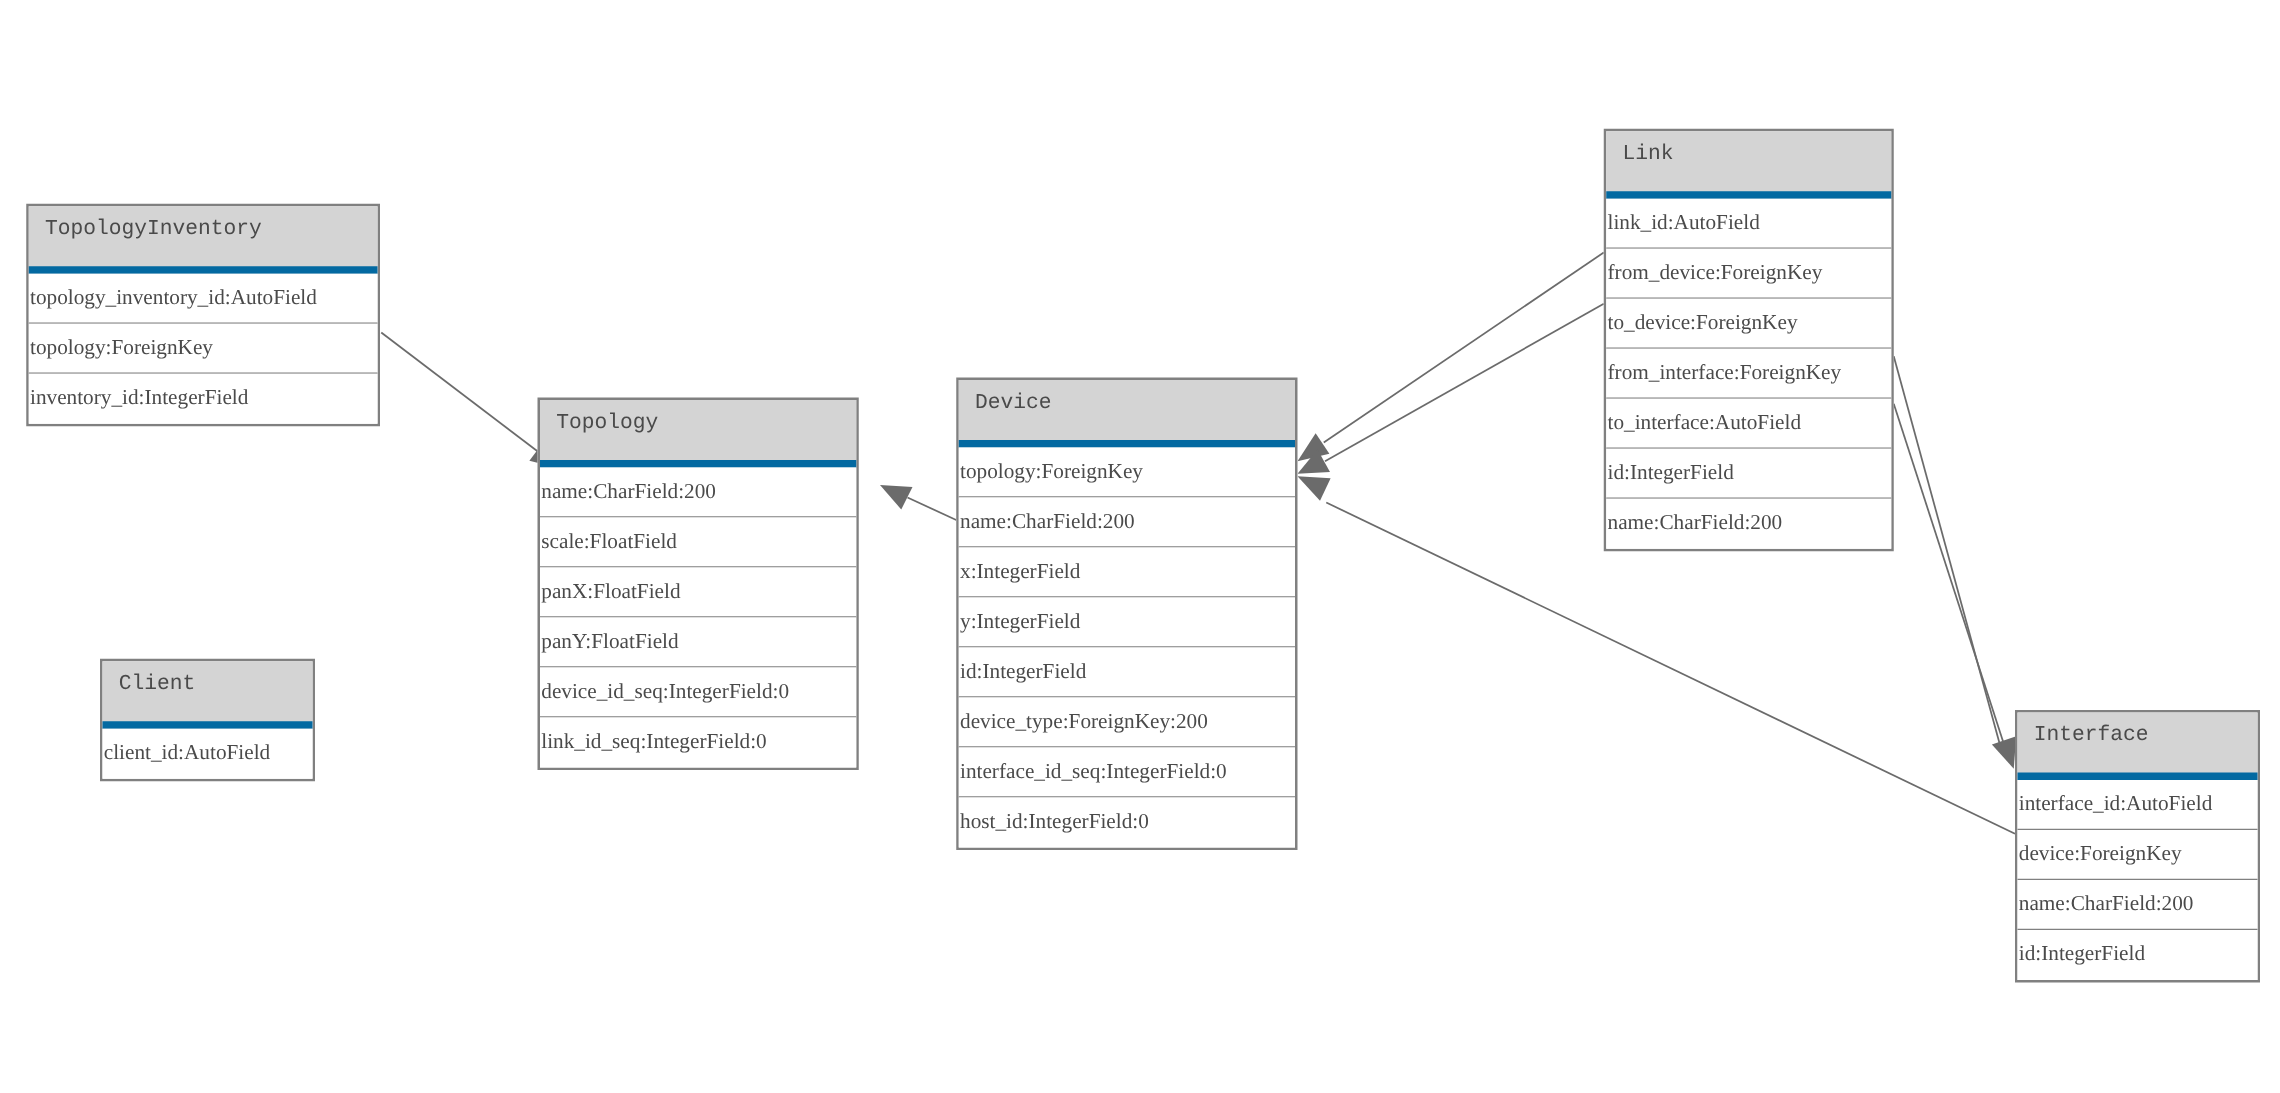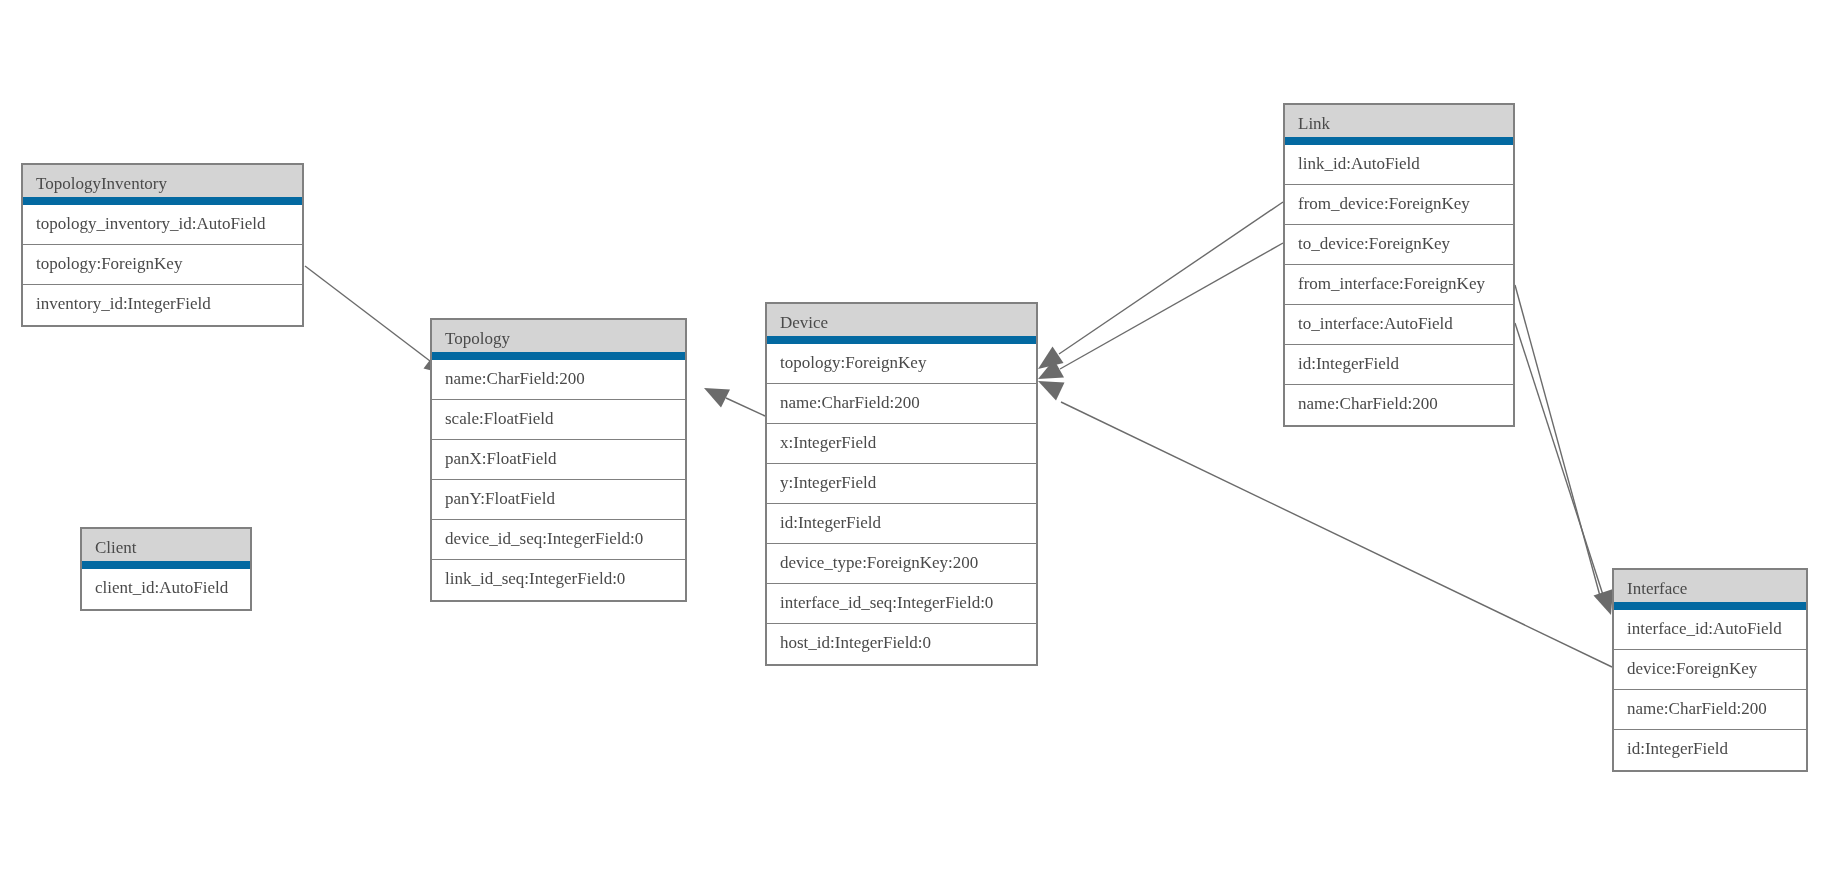--- a/index.html
+++ b/index.html
@@ -33,33 +33,34 @@
   .db-table {
     position: absolute;
     box-sizing: border-box;
     border: 2px solid #808080;
     background: #ffffff;
     color: #4a4a4a;
     font-size: 17px;
   }
   .thead {
     box-sizing: border-box;
-    height: 40px;
+    height: 54px;
     line-height: 37px;
     padding-left: 13px;
     background: #d4d4d4;
-    border-bottom: 8px solid #0369a1;
+    border-bottom: 6px solid #0369a1;
     white-space: nowrap;
     overflow: hidden;
+    font-family: Liberation Mono, monospace;
   }
   .trow {
     box-sizing: border-box;
     height: 40px;
     line-height: 38px;
-    padding-left: 13px;
+    padding-left: 1px;
     border-bottom: 1px solid #808080;
     background: #ffffff;
     white-space: nowrap;
     overflow: hidden;
   }
   .trow:last-child {
     border-bottom: none;
   }
 </style>
 </head>

